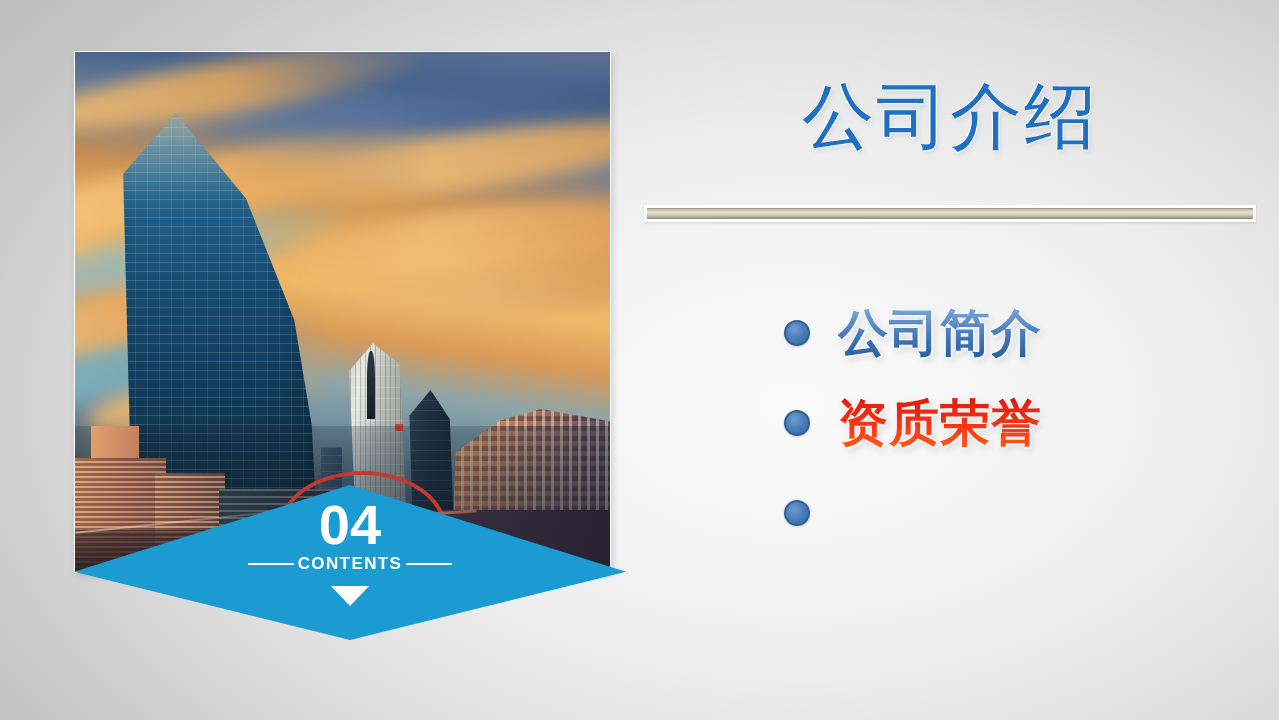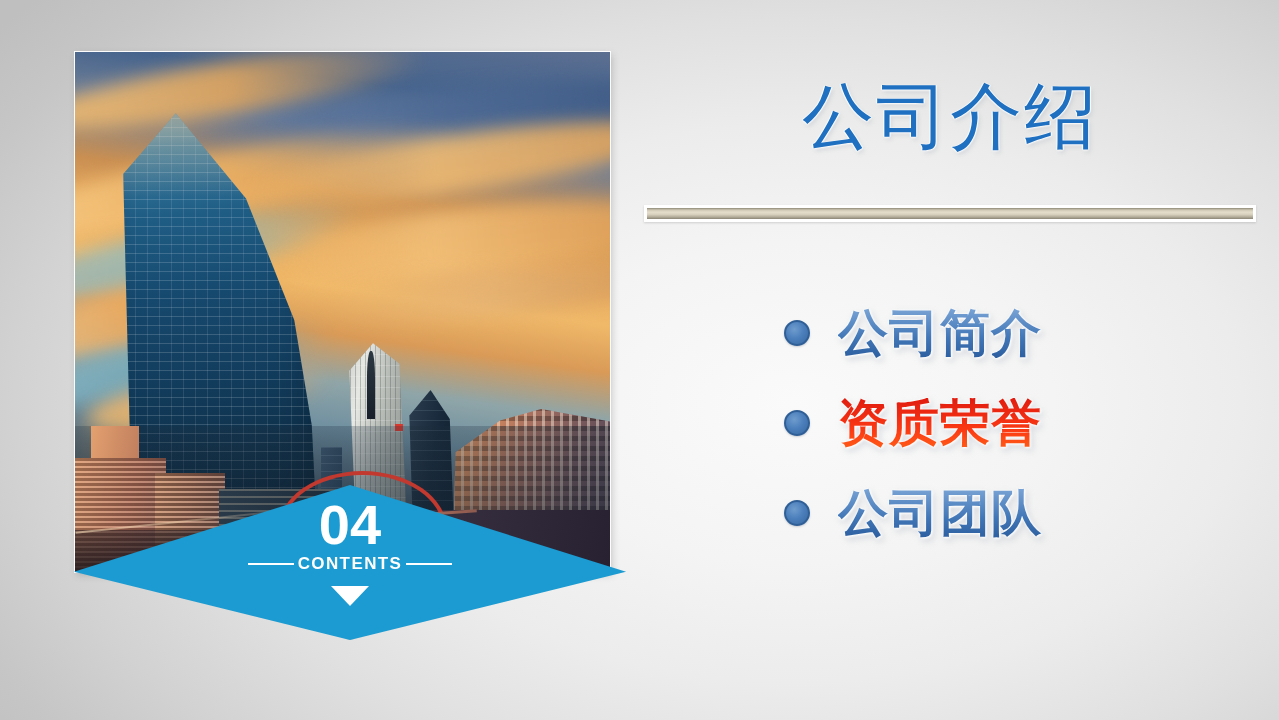--- a/index.html
+++ b/index.html
@@ -424,17 +424,16 @@
     <div class="list-item">
       <span class="bullet"></span>
       <span class="item-text blue">公司简介</span>
     </div>
     <div class="list-item">
       <span class="bullet"></span>
       <span class="item-text red">资质荣誉</span>
     </div>
     <div class="list-item">
       <span class="bullet"></span>
-      <span class="item-text blue">公司团队</span>
     </div>
   </div>
 
 </div>
 
 </body></html>

